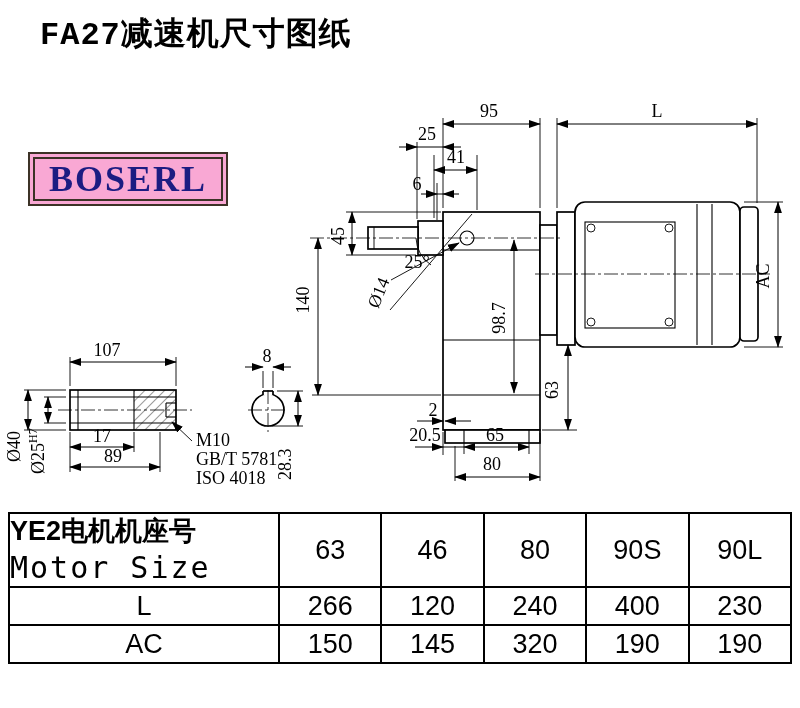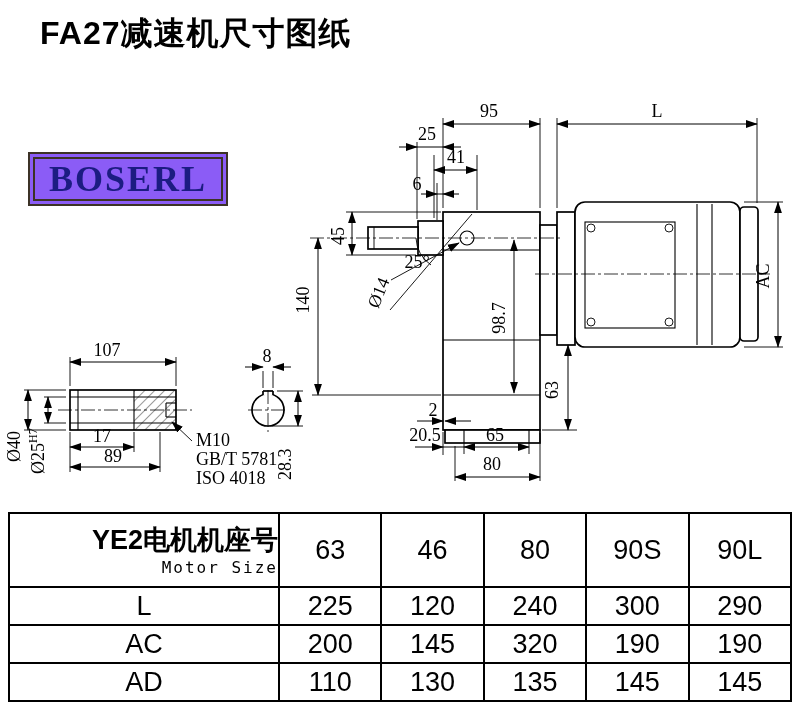--- a/index.html
+++ b/index.html
@@ -1,45 +1,45 @@
 <!DOCTYPE html>
 <html><head>
 <meta charset="utf-8">
 <style>
   * { margin:0; padding:0; box-sizing:border-box; }
   html,body { width:800px; height:708px; background:#fff; }
   body { font-family:"Liberation Sans", sans-serif; color:#000; position:relative; overflow:hidden; }
   .page { position:absolute; inset:0; background:#fff; }
 
   .title { position:absolute; left:40px; top:12px; font-size:32px; font-weight:bold;
-           letter-spacing:1px; font-family:Liberation Sans, sans-serif; }
-
-  .logo { position:absolute; left:28px; top:152px; border:2px solid #3c3226; padding:3px; background:#8b5cf6; }
+           letter-spacing:1px; font-family:Liberation Mono, monospace; }
+
+  .logo { position:absolute; left:28px; top:152px; border:2px solid #3c3226; padding:3px; background:#f9a8d4; }
   .logo-inner { border:2px solid #3c3226; padding:0 14px; height:44px; display:flex; align-items:center; justify-content:center; }
   .logo-inner span { font-family:"Liberation Serif", serif; font-size:36px; font-weight:bold;
                      color:#1c1c82; letter-spacing:2px; }
 
   svg.draw { position:absolute; left:0; top:0; }
   .o   { stroke:#000; stroke-width:1.7; fill:none; }
   .of  { stroke:#000; stroke-width:1.7; fill:#fff; }
   .m   { stroke:#000; stroke-width:1.1; fill:none; }
   .t   { stroke:#000; stroke-width:0.9; fill:none; }
   .dim { stroke:#000; stroke-width:1;   fill:none; }
   .cl  { stroke:#000; stroke-width:0.8; fill:none; stroke-dasharray:14 3 3 3; }
   .lab { font-family:"Liberation Serif", serif; font-size:18px; fill:#000; text-anchor:middle; }
   .start { text-anchor:start; }
 
   table.spec { position:absolute; left:8px; top:512px; width:784px; border-collapse:collapse;
                table-layout:fixed; text-align:center; font-size:27px; }
   table.spec td { border:2px solid #000; height:38px; padding:0; }
   table.spec tr.hdr td { height:74px; }
   col.c0 { width:270px; }
-  td.hcell { text-align:right; padding-left:20px; }
+  td.hcell { text-align:left; padding-left:20px; }
   .hcell .cn { font-size:27px; font-weight:600; line-height:1.3; }
-  .hcell .en { font-family:"DejaVu Sans Mono", monospace; font-size:16px; letter-spacing:2px; line-height:1.2; }
+  .hcell .en { font-family:"DejaVu Sans Mono", monospace; font-size:30px; letter-spacing:2px; line-height:1.2; }
 </style>
 </head>
 <body>
 
 <div class="page">
 
   <h1 class="title">FA27减速机尺寸图纸</h1>
 
   <div class="logo">
     <div class="logo-inner">
@@ -238,38 +238,30 @@
           <div class="en">Motor Size</div>
         </td>
         <td>63</td>
         <td>46</td>
         <td>80</td>
         <td>90S</td>
         <td>90L</td>
       </tr>
       <tr>
         <td>L</td>
-        <td>225</td>
+        <td>266</td>
         <td>120</td>
         <td>240</td>
-        <td>300</td>
-        <td>290</td>
+        <td>400</td>
+        <td>230</td>
       </tr>
       <tr>
         <td>AC</td>
-        <td>200</td>
+        <td>150</td>
         <td>145</td>
         <td>320</td>
         <td>190</td>
         <td>190</td>
       </tr>
-      <tr>
-        <td>AD</td>
-        <td>110</td>
-        <td>130</td>
-        <td>135</td>
-        <td>145</td>
-        <td>145</td>
-      </tr>
     </tbody>
   </table>
 
 </div>
 
 </body></html>

